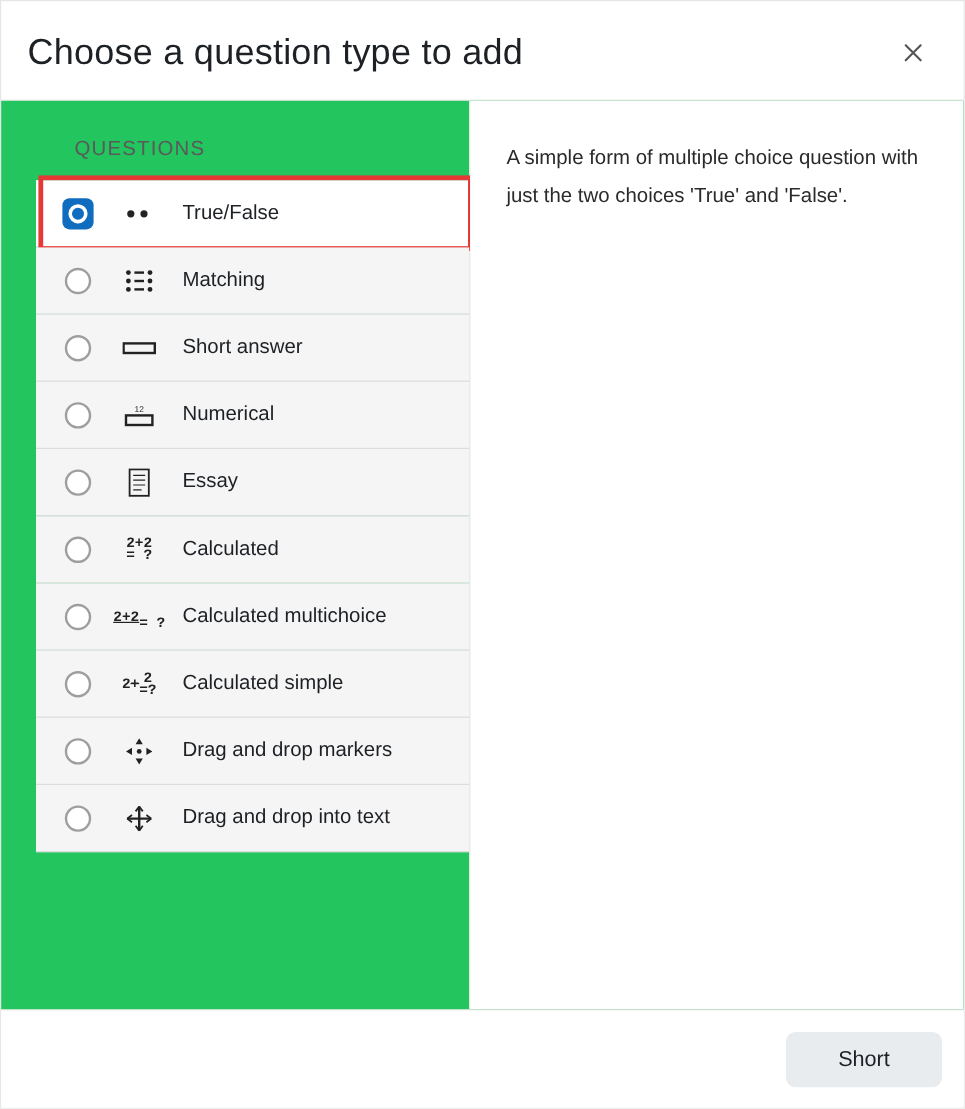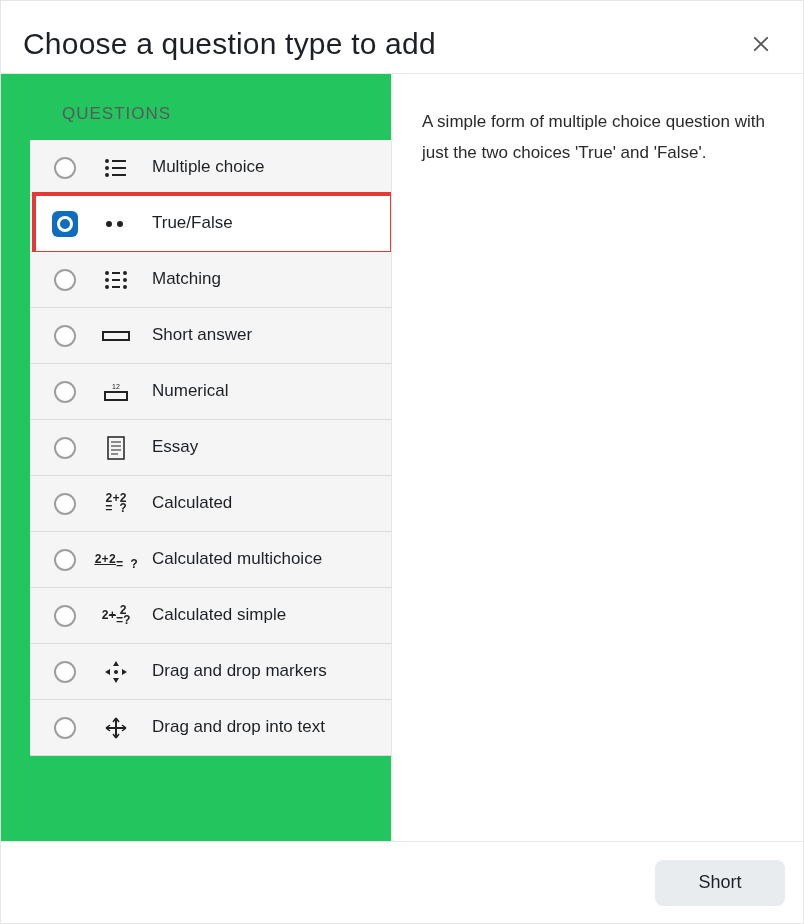--- a/index.html
+++ b/index.html
@@ -12,21 +12,21 @@
     overflow: hidden;
   }
   .dialog {
     width: 804px; height: 924px;
     display: flex; flex-direction: column;
     border: 1px solid #e6e6e6;
   }
   
   .header {
     display: flex; align-items: center; justify-content: space-between;
-    padding: 26px 28px 12px 22px;
+    padding: 26px 28px 22px 22px;
     border-bottom: 1px solid #e6e6e6;
   }
   .header h1 {
     margin: 0;
     font-size: 30px;
     font-weight: 400;
     letter-spacing: 0.2px;
   }
   .close-btn {
     width: 28px; height: 28px;
@@ -179,34 +179,20 @@
           <path d="M2 2 L16 16 M16 2 L2 16" stroke="#555" stroke-width="2" stroke-linecap="round"></path>
         </svg>
     </button>
   </div>
 
   <div class="body">
 
     <div class="left">
       <div class="section-title">QUESTIONS</div>
 
-      <div class="qitem">
-        <span class="radio"></span>
-        <span class="qicon">
-          <svg width="24" height="20" viewBox="0 0 24 20">
-            <circle cx="3" cy="3" r="2" fill="#222"></circle>
-              <rect x="8" y="2" width="14" height="2" fill="#222"></rect>
-            <circle cx="3" cy="10" r="2" fill="#222"></circle>
-              <rect x="8" y="9" width="14" height="2" fill="#222"></rect>
-            <circle cx="3" cy="17" r="2" fill="#222"></circle>
-              <rect x="8" y="16" width="14" height="2" fill="#222"></rect>
-          </svg>
-        </span>
-        <span class="qlabel">Multiple choice</span>
-      </div>
 
       <div class="qitem selected">
         <span class="highlight-sel"></span>
         <span class="radio"></span>
         <span class="qicon">
           <svg width="24" height="10" viewBox="0 0 24 10">
             <circle cx="5" cy="5" r="3" fill="#222"></circle>
               <circle cx="16" cy="5" r="3" fill="#222"></circle>
           </svg>
         </span>

